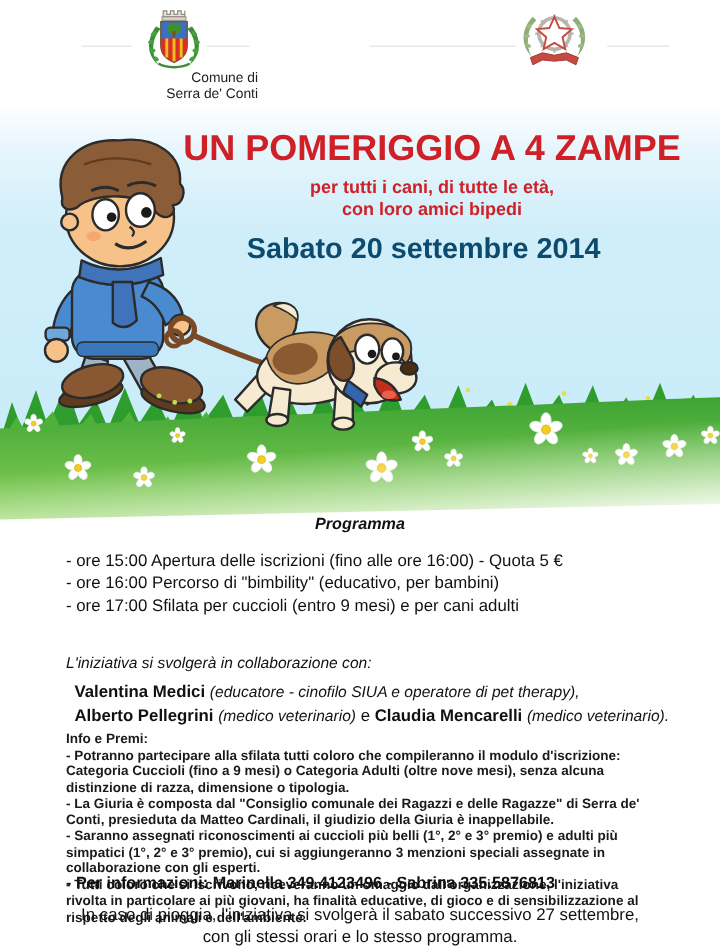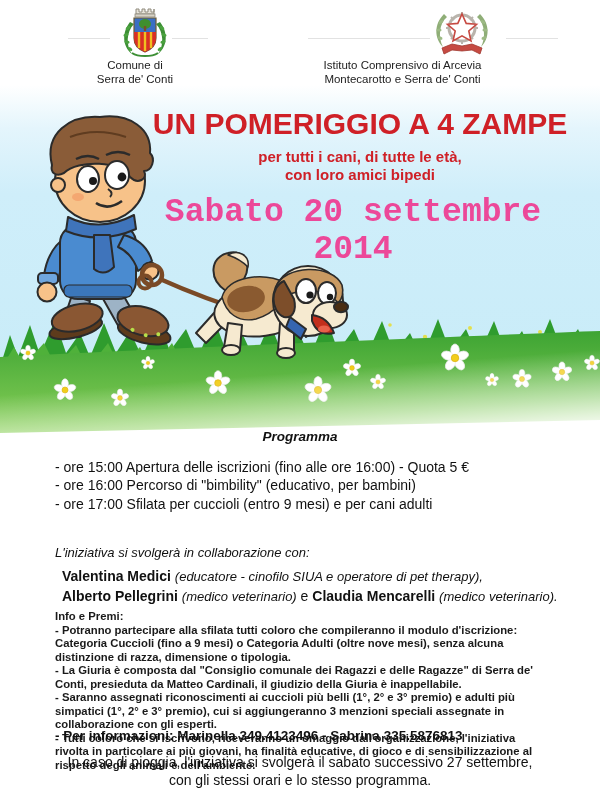--- a/index.html
+++ b/index.html
@@ -1,27 +1,27 @@
 <!DOCTYPE html>
 <html><head>
 <meta charset="utf-8">
 <style>
   html,body{margin:0;padding:0;background:#fff;}
   .poster{position:relative;width:600px;height:790px;background:#ffffff;overflow:hidden;
           font-family:"Liberation Sans",sans-serif;color:#111;}
   .abs{position:absolute;}
   
-  .hdr-caption{font-size:11.5px;line-height:14px;text-align:center;color:#222;}
+  .hdr-caption{font-size:11.5px;line-height:14px;text-align:right;color:#222;}
   .hdr-line{position:absolute;height:1px;background:#e2e2e2;}
   
   .hero{position:absolute;left:130px;width:460px;text-align:center;}
   .title{font-size:30px;font-weight:bold;letter-spacing:0px;color:#cf2027;
          font-family:"Liberation Sans",sans-serif;}
   .subtitle{font-size:15px;font-weight:bold;color:#cf2027;line-height:18px;}
-  .date{font-size:33px;font-weight:bold;color:#ec4899;font-family:Liberation Mono, monospace;}
+  .date{font-size:24px;font-weight:bold;color:#0c4a6e;}
   .location{font-size:17px;font-weight:bold;color:#0d0d0d;}
   
   .prog-head{position:absolute;left:0;width:600px;text-align:center;
              font-size:13.5px;font-weight:bold;font-style:italic;}
   .prog-list{position:absolute;left:55px;width:500px;font-size:14px;line-height:18.3px;}
   .collab-intro{position:absolute;left:55px;font-size:13px;font-style:italic;}
   .collab-line{position:absolute;left:62px;font-size:14px;line-height:20px;}
   .b{font-weight:bold;}
   .i{font-style:italic;font-size:13px;}
   .fineprint{position:absolute;left:55px;width:494px;font-size:11.3px;line-height:13.5px;color:#1a1a1a;font-weight:bold;}
@@ -94,24 +94,20 @@
       <g fill="#9dba85">
         <ellipse cx="11" cy="18" rx="2.6" ry="1.5" transform="rotate(-35 11 18)"></ellipse>
         <ellipse cx="9" cy="26" rx="2.6" ry="1.5"></ellipse>
         <ellipse cx="10" cy="34" rx="2.6" ry="1.5" transform="rotate(20 10 34)"></ellipse>
         <ellipse cx="53" cy="18" rx="2.6" ry="1.5" transform="rotate(35 53 18)"></ellipse>
         <ellipse cx="55" cy="26" rx="2.6" ry="1.5"></ellipse>
         <ellipse cx="54" cy="34" rx="2.6" ry="1.5" transform="rotate(-20 54 34)"></ellipse>
       </g>
       <path d="M12,44 L22,40 L32,42 L42,40 L52,44 L50,50 L42,46 L32,47 L22,46 L14,50 Z" fill="#c64a42" stroke="#a03830" stroke-width="0.8"></path>
     </svg>
-  </div>
-  <div class="abs hdr-caption" style="left:295px;top:58px;width:215px;">
-    <div>Istituto Comprensivo di Arcevia</div>
-    <div>Montecarotto e Serra de' Conti</div>
   </div>
 
   <div class="abs" style="left:0;top:85px;">
   <svg width="600" height="390" viewBox="0 0 600 390">
     <defs>
       <linearGradient id="skyGrad" x1="0" y1="0" x2="0" y2="1">
         <stop offset="0" stop-color="#ffffff"></stop>
         <stop offset="0.14" stop-color="#e4f5fc"></stop>
         <stop offset="0.35" stop-color="#cfeefa"></stop>
         <stop offset="1" stop-color="#c8ecf8"></stop>

